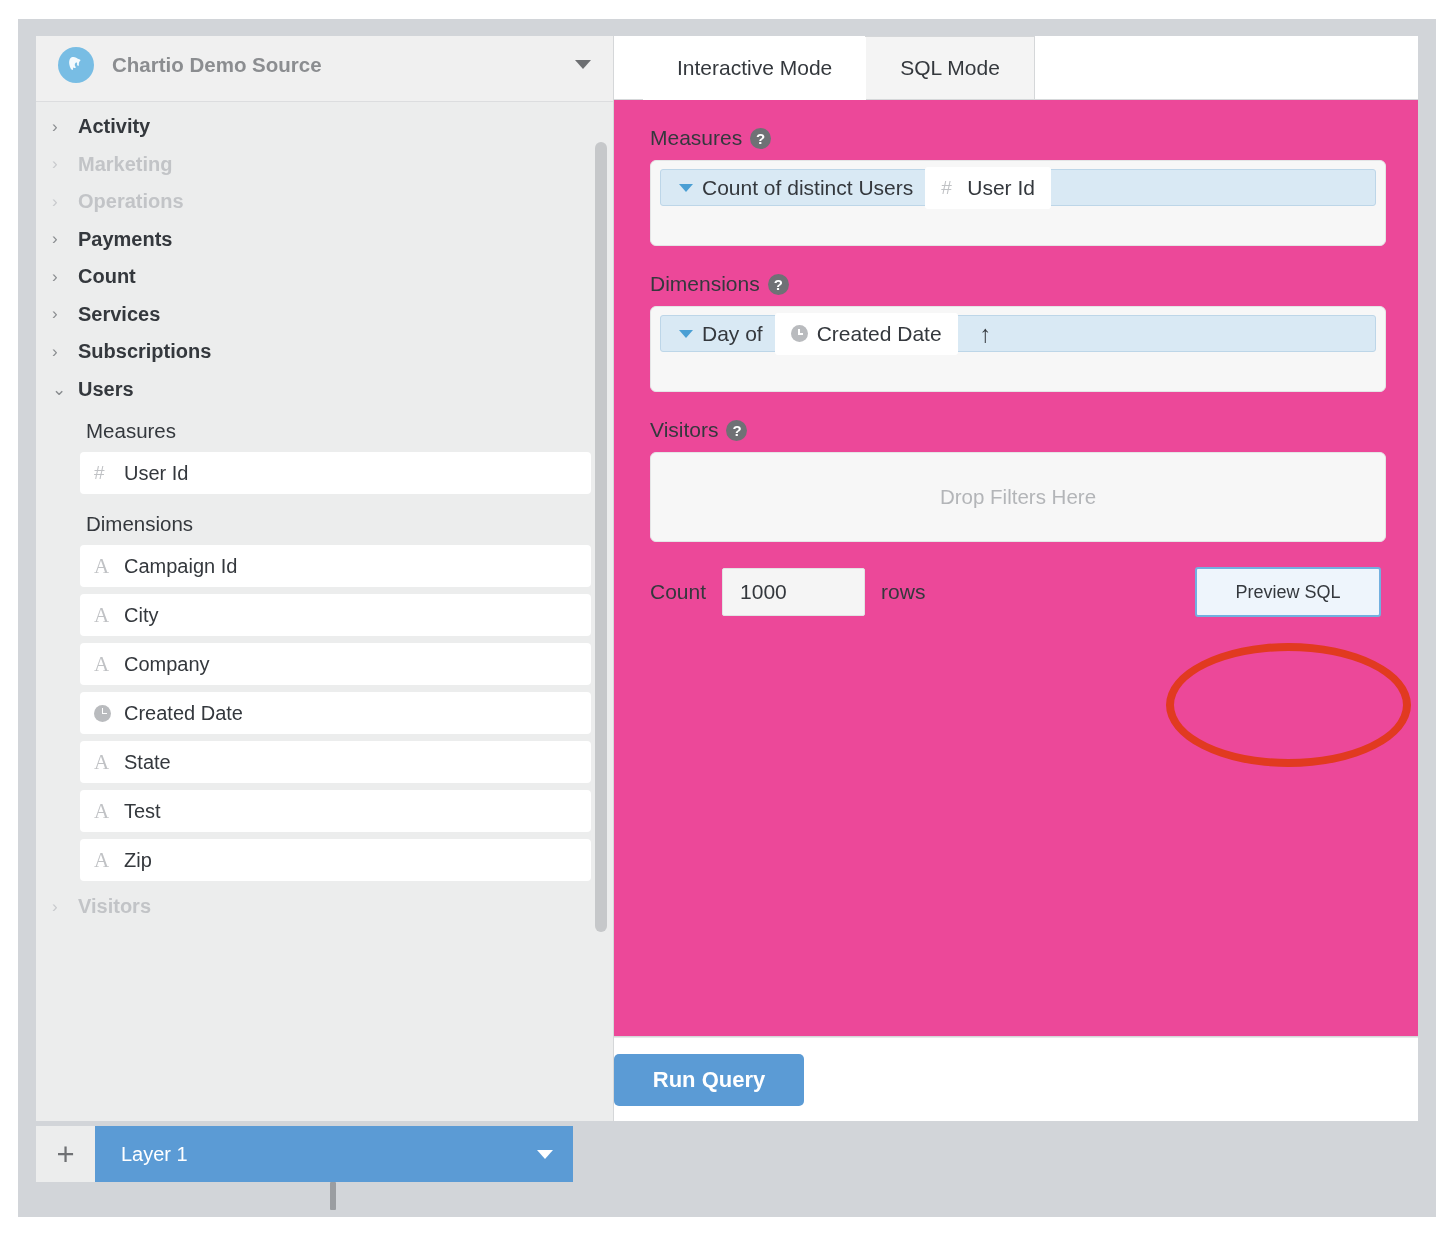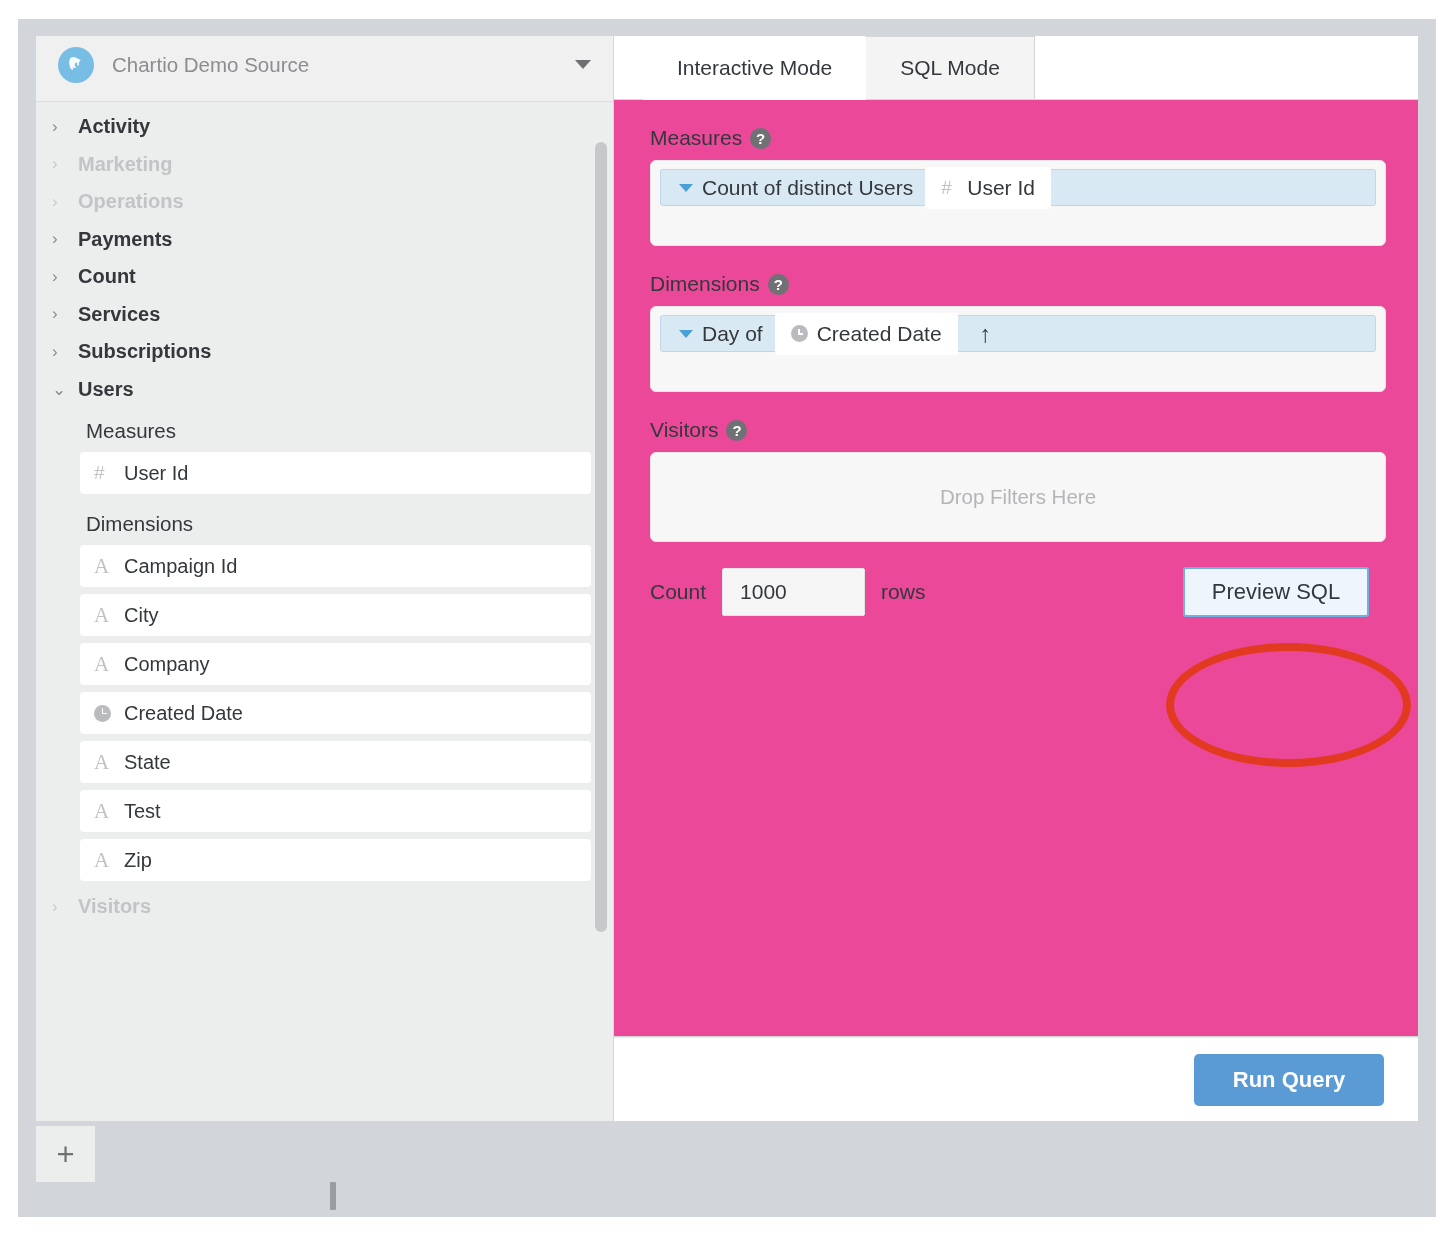--- a/index.html
+++ b/index.html
@@ -57,20 +57,21 @@
   }
   #source-header {
     height: 66px;
     flex: 0 0 66px;
     display: flex;
     align-items: center;
     background: #f0f0f0;
     border-bottom: 1px solid #dcdddf;
     padding: 0 16px 8px 22px;
     box-sizing: border-box;
+    font-weight: bold;
   }
   #source-logo {
     width: 36px;
     height: 36px;
     border-radius: 50%;
     background: #78bde4;
     flex: 0 0 36px;
     display: flex;
     align-items: center;
     justify-content: center;
@@ -368,44 +369,44 @@
     outline: none;
     font-family: "Liberation Sans", sans-serif;
   }
   #rows-label {
     font-size: 21px;
     color: #34383d;
     margin-left: 16px;
   }
   #preview-sql-button {
     position: absolute;
-    right: 17px;
+    right: 5px;
     top: -1px;
     width: 186px;
     height: 50px;
     background: #eef5fc;
     border: 2px solid #72b0e0;
     border-radius: 3px;
-    font-size: 22px;
+    font-size: 18px;
     color: #34383d;
     cursor: pointer;
     font-family: "Liberation Sans", sans-serif;
     display: flex;
     align-items: center;
     justify-content: center;
   }
 
   
   #action-bar {
     height: 84px;
     flex: 0 0 84px;
     background: #ffffff;
     display: flex;
     align-items: center;
-    justify-content: flex-end;
+    justify-content: flex-start;
     padding-right: 34px;
     box-sizing: border-box;
     border-top: 1px solid #e8e9ea;
   }
   #run-query-button {
     background: #5b9bd5;
     color: #ffffff;
     font-size: 22px;
     font-weight: bold;
     border: none;
@@ -662,16 +663,20 @@
       <div id="action-bar">
         <button id="run-query-button">Run Query</button>
       </div>
 
     </div>
   </div>
 </div>
 
 <div id="layer-bar">
   <button id="add-layer-button">+</button>
+  <div id="layer-tab">
+    <span id="layer-name">Layer 1</span>
+    <span class="caret-down-white"></span>
+  </div>
 </div>
 <div id="layer-handle"></div>
 
 <div id="annotation-circle"></div>
 
 </body></html>

